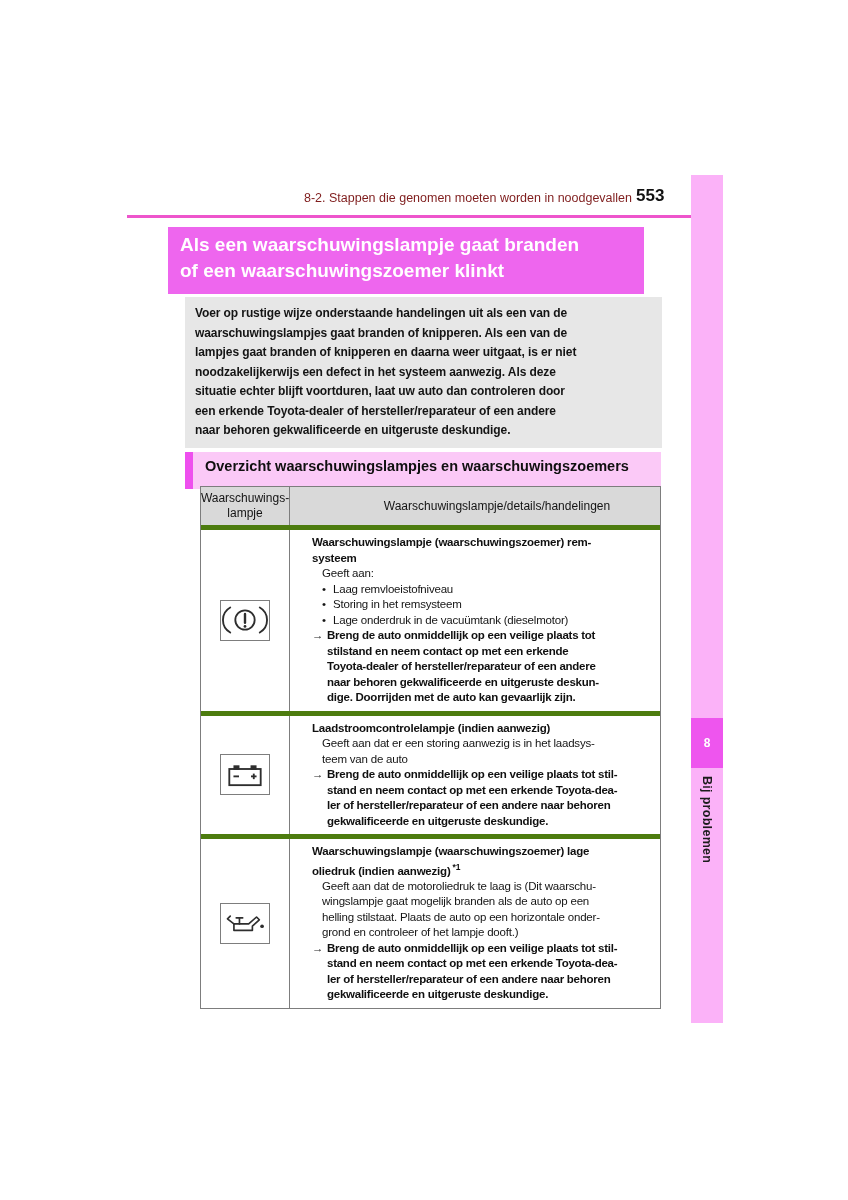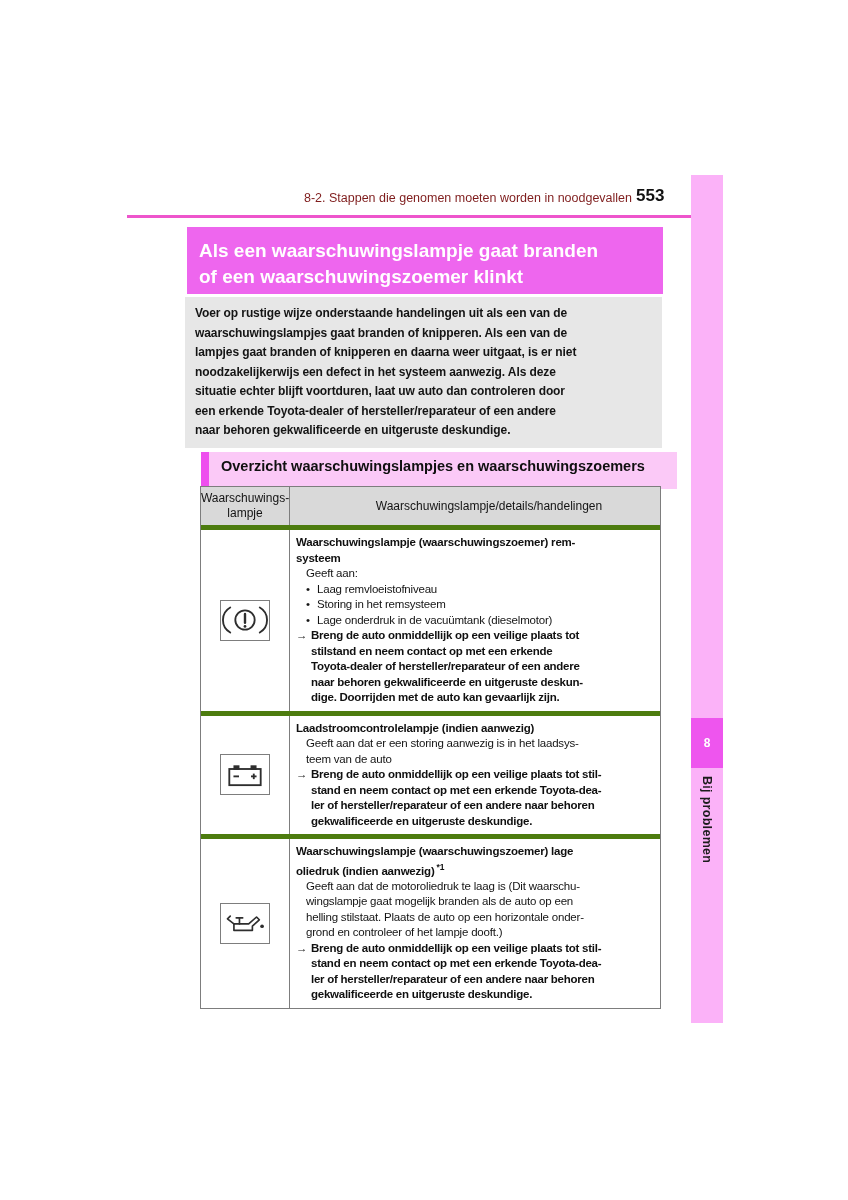--- a/index.html
+++ b/index.html
@@ -8,41 +8,41 @@
   .page { position:relative; width:848px; height:1200px; background:#ffffff; overflow:hidden; }
 
   
   .breadcrumb { position:absolute; left:127px; top:191px; width:505px; text-align:right;
                 font-size:12.5px; color:#7f1d1d; letter-spacing:0; }
   .page-number { position:absolute; left:636px; top:186px; width:48px; text-align:left;
                  font-size:17px; font-weight:700; color:#111; }
   .header-rule { position:absolute; left:127px; top:215px; width:596px; height:3px; background:var(--rule); }
 
   
-  .title-banner { position:absolute; left:187px; top:227px; width:476px; height:67px;
+  .title-banner { position:absolute; left:168px; top:227px; width:476px; height:67px;
                   background:var(--banner); color:#ffffff; font-weight:700; font-size:19px;
-                  line-height:26px; padding:11px 0 0 12px; }
+                  line-height:26px; padding:5px 0 0 12px; }
 
   
   .intro-box { position:absolute; left:185px; top:297px; width:477px; background:var(--intro_bg);
                padding:7px 10px; font-size:12px; font-weight:700; line-height:19.5px;
                letter-spacing:-0.1px; white-space:pre-line; color:#141414; }
 
   
   .section-header { position:absolute; left:185px; top:452px; width:476px; height:37px;
-                    background:var(--section_bg); display:flex; align-items:stretch;margin-left:16px; }
+                    background:var(--section_bg); display:flex; align-items:stretch; }
   .section-accent { width:8px; background:var(--accent); }
   .section-title { font-size:14.5px; font-weight:700; line-height:29px; padding-left:12px; color:#101010; }
 
   
   .wtable { position:absolute; left:200px; top:486px; width:461px; border:1px solid #7d7d7d; background:#fff; }
   .wt-row { display:flex; border-top:5px solid #4d7c0f; }
   .wt-row.head { border-top:none; background:var(--thead_bg);gap:28px; }
   .wt-c1 { width:89px; border-right:1px solid #7d7d7d; display:flex; align-items:center; justify-content:center; flex:none; }
-  .wt-c2 { flex:1; padding:5px 6px 5px 6px; }
+  .wt-c2 { flex:1; padding:5px 6px 5px 6px;margin-left:16px; }
   .wt-row.head .wt-c1, .wt-row.head .wt-c2 { padding:4px 2px; min-height:38px;
       display:flex; align-items:center; justify-content:center; text-align:center;
       font-size:12px; white-space:pre-line; line-height:15px; color:#141414; }
   .row-1 { min-height:180px; } .row-2 { min-height:113px; } .row-3 { min-height:162px; }
 
   .cell-heading { font-weight:700; font-size:11.5px; line-height:15.5px; letter-spacing:-0.2px;
                   white-space:pre-line; color:#101010; }
   .sup { font-size:8.5px; font-weight:700; vertical-align:super; margin-left:2px; }
   .cell-body { font-size:11.5px; line-height:15.5px; letter-spacing:-0.2px; white-space:pre-line;
                padding-left:10px; color:#141414; }

